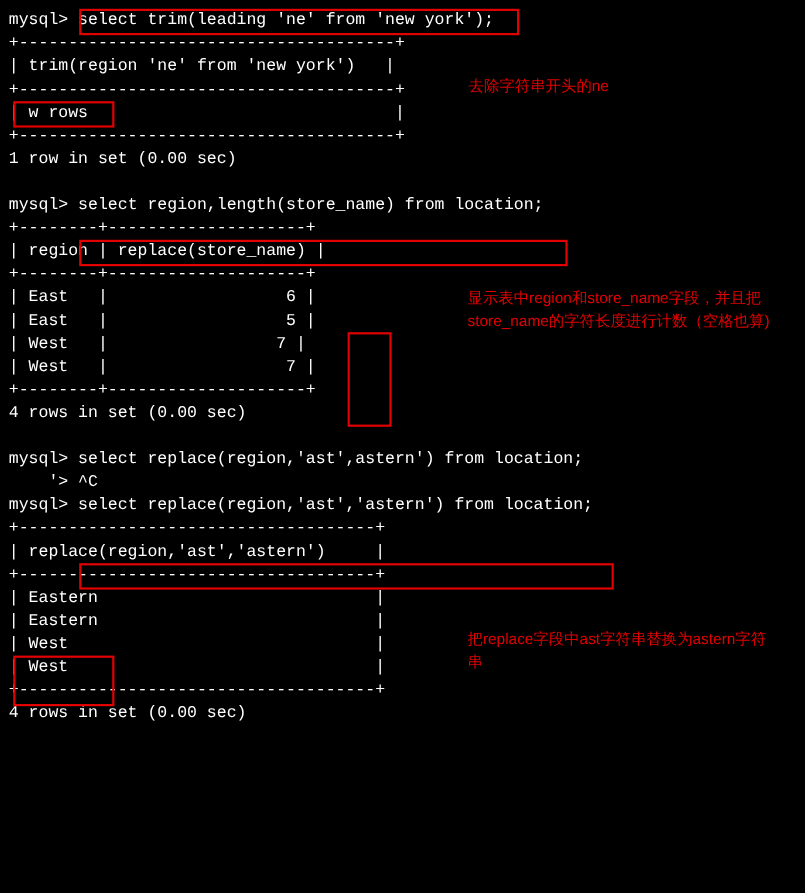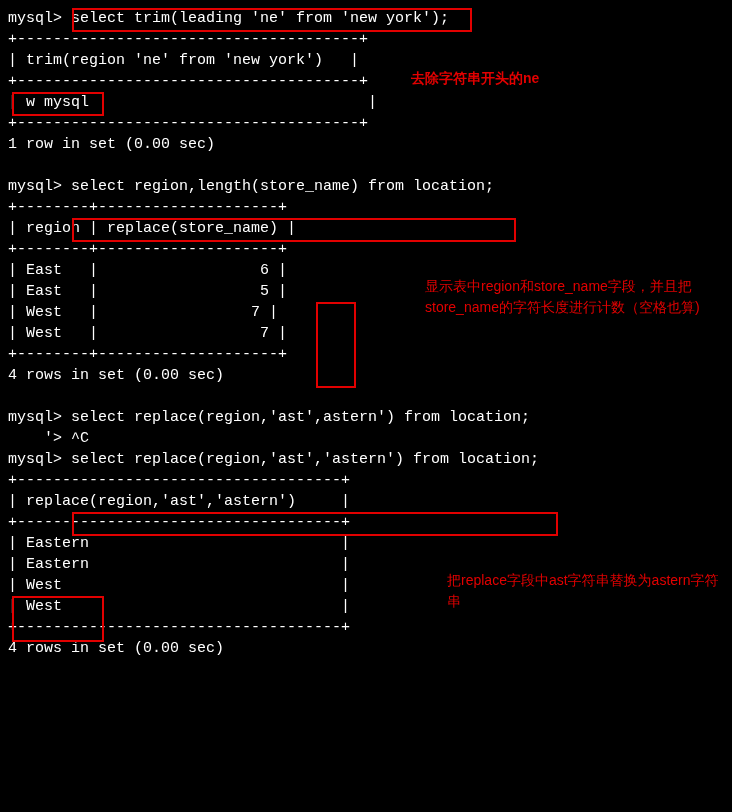--- a/index.html
+++ b/index.html
@@ -35,21 +35,21 @@
       font-size: 13px;
     }
   </style>
 </head>
 <body>
 
 <div class="line"><span>mysql&gt; </span><span>select trim(leading 'ne' from 'new york');</span></div>
 <div class="line">+--------------------------------------+</div>
 <div class="line">| trim(region 'ne' from 'new york')   |</div>
 <div class="line">+--------------------------------------+</div>
-<div class="line">| w mysql                               |</div>
+<div class="line">| w rows                               |</div>
 <div class="line">+--------------------------------------+</div>
 <div class="line">1 row in set (0.00 sec)</div>
 <div class="line"> </div>
 
 <div class="line"><span>mysql&gt; </span><span>select region,length(store_name) from location;</span></div>
 <div class="line">+--------+--------------------+</div>
 <div class="line">| region | replace(store_name) |</div>
 <div class="line">+--------+--------------------+</div>
 <div class="line">| East   |                  6 |</div>
 <div class="line">| East   |                  5 |</div>
@@ -72,17 +72,17 @@
 <div class="line">+------------------------------------+</div>
 <div class="line">4 rows in set (0.00 sec)</div>
 
 <div class="box" style="left:72px; top:8px; width:396px; height:20px;"></div>
 <div class="box" style="left:12px; top:92px; width:88px; height:20px;"></div>
 <div class="box" style="left:72px; top:218px; width:440px; height:20px;"></div>
 <div class="box" style="left:316px; top:302px; width:36px; height:82px;"></div>
 <div class="box" style="left:72px; top:512px; width:482px; height:20px;"></div>
 <div class="box" style="left:12px; top:596px; width:88px; height:42px;"></div>
 
-<div class="annotation" style="left:411px; top:68px; width:200px;font-weight:bold;">去除字符串开头的ne</div>
-<div class="annotation" style="left:425px; top:276px; width:280px;">显示表中region和store_name字段，并且把store_name的字符长度进行计数（空格也算)</div>
-<div class="annotation" style="left:447px; top:570px; width:280px;">把replace字段中ast字符串替换为astern字符串</div>
+<div class="annotation" style="left:426px; top:68px; width:200px;">去除字符串开头的ne</div>
+<div class="annotation" style="left:425px; top:260px; width:280px;">显示表中region和store_name字段，并且把store_name的字符长度进行计数（空格也算)</div>
+<div class="annotation" style="left:425px; top:570px; width:280px;">把replace字段中ast字符串替换为astern字符串</div>
 
 <div class="watermark" style="left:560px; top:746px;">CSDN @一往无前从今始</div>
 
 </body></html>

